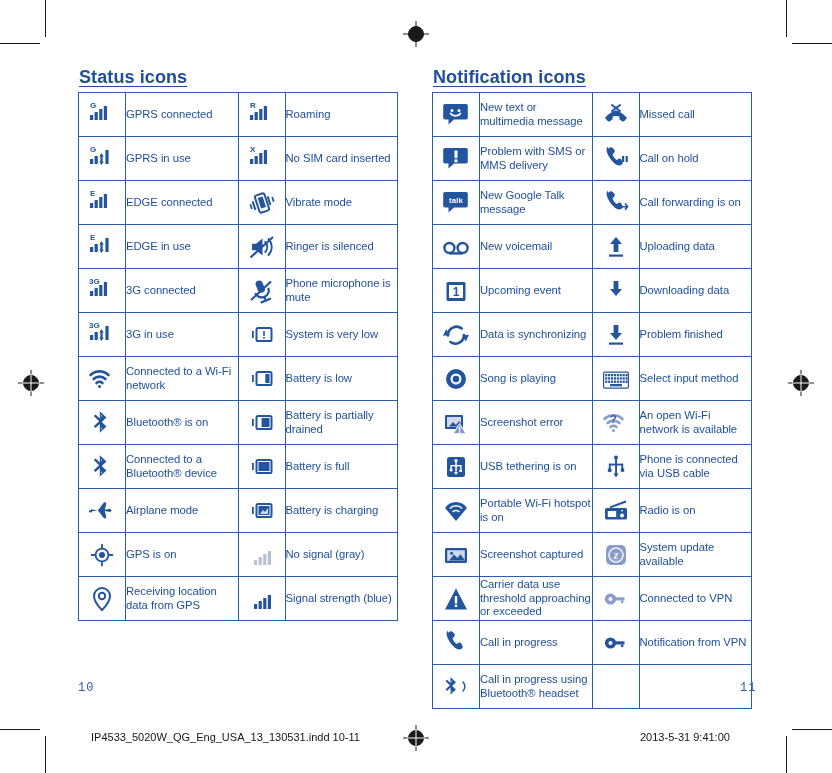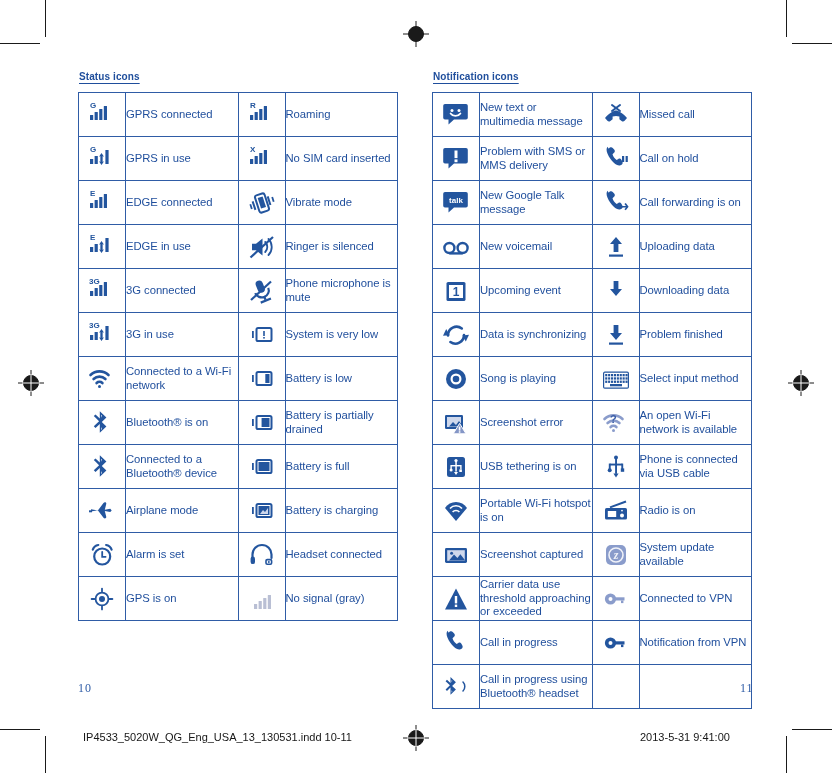--- a/index.html
+++ b/index.html
@@ -44,21 +44,21 @@
     display: flex;
     gap: 34px;
   }
   .column {
     width: 320px;
     flex: 0 0 320px;
   }
 
   .section-title {
     color: #1f4e9c;
-    font-size: 10px;
+    font-size: 18px;
     font-weight: bold;
     letter-spacing: 0.1px;
     text-decoration: underline;
     text-underline-offset: 3px;
     margin: 0 0 8px 1px;
     line-height: 14px;
   }
 
   table.icon-table {
     border-collapse: collapse;
@@ -89,35 +89,35 @@
     align-items: center;
     justify-content: center;
   }
   .icon-box svg { display: block; }
 
   
   .folio {
     position: absolute;
     color: #2f5ca6;
     font-size: 12px;
-    font-family: Liberation Serif, serif;
+    font-family: Liberation Mono, monospace;
     letter-spacing: 1px;
   }
   .folio-left  { left: 78px;  top: 681px; }
   .folio-right { left: 740px; top: 681px; }
 
   .printinfo {
     position: absolute;
     top: 731px;
     color: #161616;
     font-size: 11px;
     font-family: "Liberation Sans", sans-serif;
     white-space: nowrap;
   }
-  .printinfo-left  { left: 83px; }
+  .printinfo-left  { left: 91px; }
   .printinfo-right { left: 640px; }
 </style>
 </head>
 <body>
 
 <div class="page">
 
   <div class="crop-mark" style="left:45px; top:0;   width:1px;  height:37px;"></div>
   <div class="crop-mark" style="left:0;   top:43px; width:40px; height:1px;"></div>
   <div class="crop-mark" style="left:786px; top:0;  width:1px;  height:37px;"></div>
@@ -441,44 +441,20 @@
              <path d="M13 18 l3-4 2 2 3-4 v6 z" fill="#cfd8ec"></path>
                   </svg>
                 </div>
               </td>
               <td class="lbl">Battery is charging</td>
             </tr>
             <tr>
               <td class="ico">
                 <div class="icon-box">
                   <svg viewBox="0 0 30 30" width="30" height="30" aria-hidden="true">
-                    <circle cx="15.2" cy="16.5" r="8" fill="none" stroke="#23559e" stroke-width="2.2"></circle>
-      <path d="M15.2 11.8 v5 h3.4" fill="none" stroke="#23559e" stroke-width="1.8" stroke-linecap="round"></path>
-      <path d="M5.8 9.6 a7 7 0 0 1 5.5 -4.6" fill="none" stroke="#23559e" stroke-width="2.2" stroke-linecap="round"></path>
-      <path d="M24.6 9.6 a7 7 0 0 0 -5.5 -4.6" fill="none" stroke="#23559e" stroke-width="2.2" stroke-linecap="round"></path>
-                  </svg>
-                </div>
-              </td>
-              <td class="lbl">Alarm is set</td>
-              <td class="ico">
-                <div class="icon-box">
-                  <svg viewBox="0 0 30 30" width="30" height="30" aria-hidden="true">
-                    <path d="M5.5 18 v-3.5 a9.5 9.5 0 0 1 19 0 v3.5" fill="none" stroke="#23559e" stroke-width="2.2" stroke-linecap="round"></path>
-      <rect x="3.6" y="16.5" width="4.4" height="7.6" rx="2.2" fill="#23559e"></rect>
-      <rect x="19" y="19.6" width="5.6" height="4.6" rx="1.2" fill="none" stroke="#23559e" stroke-width="1.6"></rect>
-      <circle cx="21.8" cy="21.9" r="1" fill="#23559e"></circle>
-                  </svg>
-                </div>
-              </td>
-              <td class="lbl">Headset connected</td>
-            </tr>
-            <tr>
-              <td class="ico">
-                <div class="icon-box">
-                  <svg viewBox="0 0 30 30" width="30" height="30" aria-hidden="true">
                     <circle cx="15" cy="15" r="6.4" fill="none" stroke="#23559e" stroke-width="1.8"></circle>
       <circle cx="15" cy="15" r="3" fill="#23559e"></circle>
       <g stroke="#23559e" stroke-width="1.8" stroke-linecap="round">
         <line x1="15" y1="4.6" x2="15" y2="7.6"></line>
         <line x1="15" y1="22.4" x2="15" y2="25.4"></line>
         <line x1="4.6" y1="15" x2="7.6" y2="15"></line>
         <line x1="22.4" y1="15" x2="25.4" y2="15"></line>
       </g>
                   </svg>
                 </div>
@@ -490,20 +466,44 @@
                     <g transform="translate(4,5)">
                       <rect x="3" y="15" width="3.2" height="5" fill="#b9bfd4" rx="0.3"></rect>
                       <rect x="7.6" y="12" width="3.2" height="8" fill="#b9bfd4" rx="0.3"></rect>
                       <rect x="12.2" y="9" width="3.2" height="11" fill="#b9bfd4" rx="0.3"></rect>
                       <rect x="16.799999999999997" y="6" width="3.2" height="14" fill="#b9bfd4" rx="0.3"></rect>
                     </g>
                   </svg>
                 </div>
               </td>
               <td class="lbl">No signal (gray)</td>
+            </tr>
+            <tr>
+              <td class="ico">
+                <div class="icon-box">
+                  <svg viewBox="0 0 30 30" width="30" height="30" aria-hidden="true">
+                    <path d="M15 4 a8 8 0 0 1 8 8 c0 6 -8 14 -8 14 s-8 -8 -8 -14 a8 8 0 0 1 8 -8 z" fill="none" stroke="#23559e" stroke-width="2"></path>
+      <circle cx="15" cy="12" r="3.2" fill="none" stroke="#23559e" stroke-width="2"></circle>
+                  </svg>
+                </div>
+              </td>
+              <td class="lbl">Receiving location data from GPS</td>
+              <td class="ico">
+                <div class="icon-box">
+                  <svg viewBox="0 0 30 30" width="30" height="30" aria-hidden="true">
+                    <g transform="translate(4,5)">
+                      <rect x="3" y="15" width="3.2" height="5" fill="#23559e" rx="0.3"></rect>
+                      <rect x="7.6" y="12" width="3.2" height="8" fill="#23559e" rx="0.3"></rect>
+                      <rect x="12.2" y="9" width="3.2" height="11" fill="#23559e" rx="0.3"></rect>
+                      <rect x="16.799999999999997" y="6" width="3.2" height="14" fill="#23559e" rx="0.3"></rect>
+                    </g>
+                  </svg>
+                </div>
+              </td>
+              <td class="lbl">Signal strength (blue)</td>
             </tr>
           </tbody>
       </table>
     </div>
 
     <div class="column">
       <div class="section-title">Notification icons</div>
       <table class="icon-table">
         <tbody id="notification-tbody">
             <tr>

